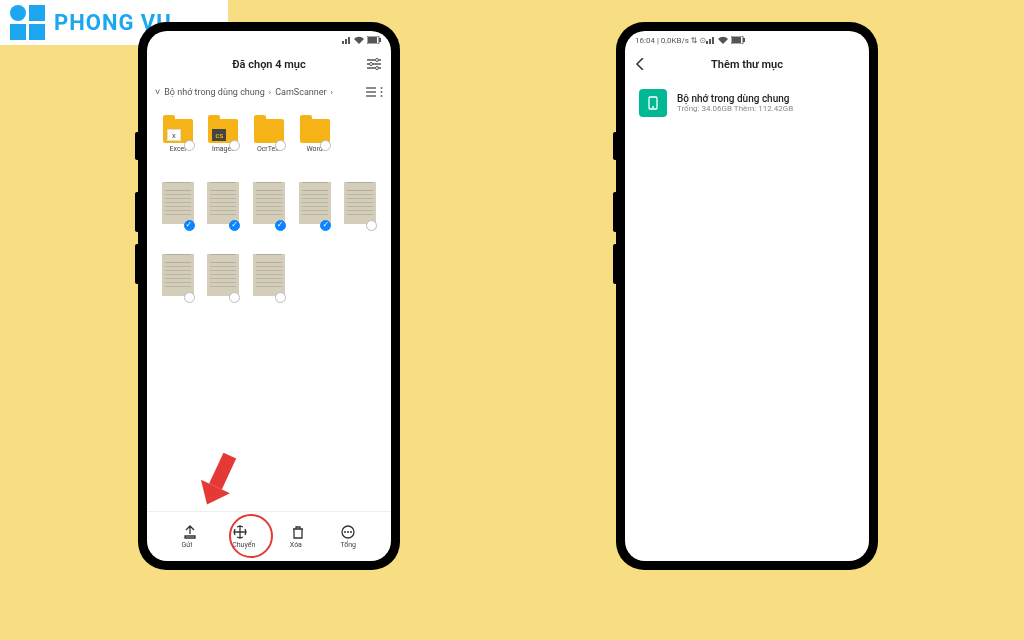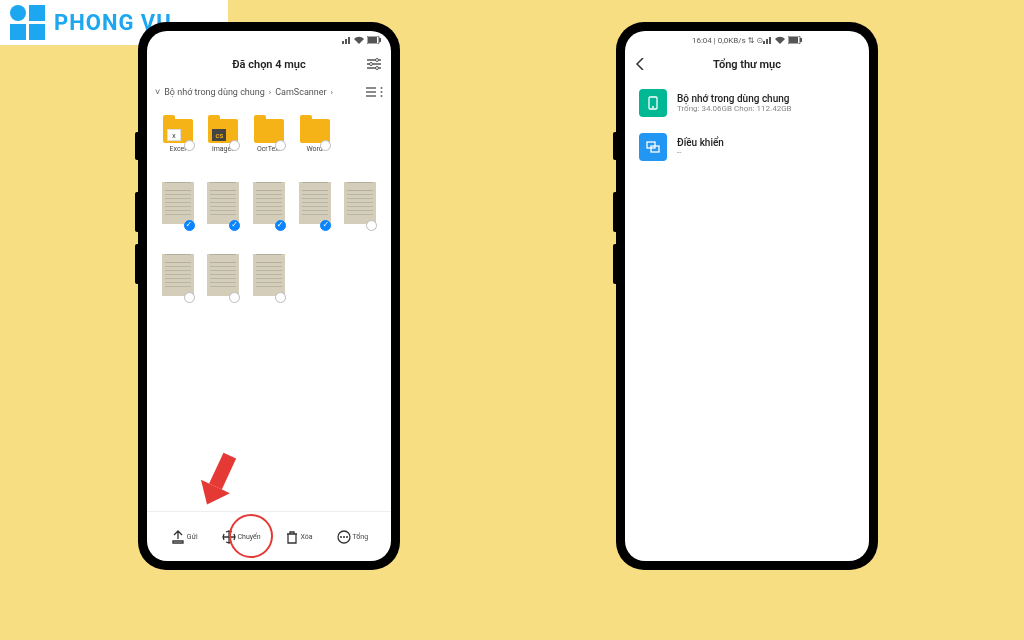--- a/index.html
+++ b/index.html
@@ -59,21 +59,21 @@
 }
 .status-bar {
   height: 18px;
   display: flex; align-items: center;
   justify-content: flex-end;
   padding: 0 10px;
   font-size: 8px;
   color: #555;
   flex-shrink: 0;
 }
-.status-bar.both { justify-content: center; }
+.status-bar.both { justify-content: flex-start; }
 .status-icons { display: flex; align-items: center; gap: 3px; }
 
 .title-row {
   height: 30px;
   display: flex; align-items: center; justify-content: center;
   position: relative;
   flex-shrink: 0;
 }
 .title-row .t { font-size: 11px; font-weight: 600; color: #222; }
 .title-row .left-icn { position: absolute; left: 10px; }
@@ -157,21 +157,21 @@
 
 .bottom-bar {
   height: 50px;
   display: flex;
   align-items: center;
   justify-content: space-evenly;
   border-top: 1px solid #eee;
   flex-shrink: 0;
 }
 .bb-item {
-  display: flex; flex-direction: row; align-items: center;
+  display: flex; flex-direction: column; align-items: flex-start;
   gap: 1px;
   font-size: 7px; color: #444;
 }
 .bb-icn { width: 16px; height: 16px; display: flex; align-items: center; justify-content: center; }
 
 .circle-hl {
   position: absolute;
   bottom: 3px;
   left: 82px;
   width: 44px; height: 44px;
@@ -427,44 +427,32 @@
           </svg>
       </div>
     </div>
 
     <div class="title-row">
       <span class="left-icn">
         <svg width="10" height="12">
             <path d="M8 0L2 6l6 6" fill="none" stroke="#333" stroke-width="1.5"></path>
           </svg>
       </span>
-      <span class="t">Tổng thư mục</span>
+      <span class="t">Thêm thư mục</span>
     </div>
 
     <div class="storage-list" id="storage-list">
         <div class="storage-item">
           <div class="st-icon a">
             <svg width="16" height="16">
               <rect x="4" y="2" width="8" height="12" rx="1" fill="none" stroke="#fff" stroke-width="1.3"></rect>
               <circle cx="8" cy="12" r="1" fill="#fff"></circle>
             </svg>
           </div>
     <div class="st-text">
       <div class="st-name">Bộ nhớ trong dùng chung</div>
-      <div class="st-sub">Trống: 34.06GB Chọn: 112.42GB</div>
-    </div>
-    </div>
-        <div class="storage-item">
-          <div class="st-icon c">
-            <svg width="16" height="16">
-              <rect x="2" y="3" width="8" height="6" fill="none" stroke="#fff" stroke-width="1.3"></rect>
-              <rect x="6" y="7" width="8" height="6" fill="none" stroke="#fff" stroke-width="1.3"></rect>
-            </svg>
-          </div>
-    <div class="st-text">
-      <div class="st-name">Điều khiển</div>
-      <div class="st-sub">--</div>
+      <div class="st-sub">Trống: 34.06GB Thêm: 112.42GB</div>
     </div>
     </div>
       </div>
 
   </div>
 </div>
 
 </body></html>

